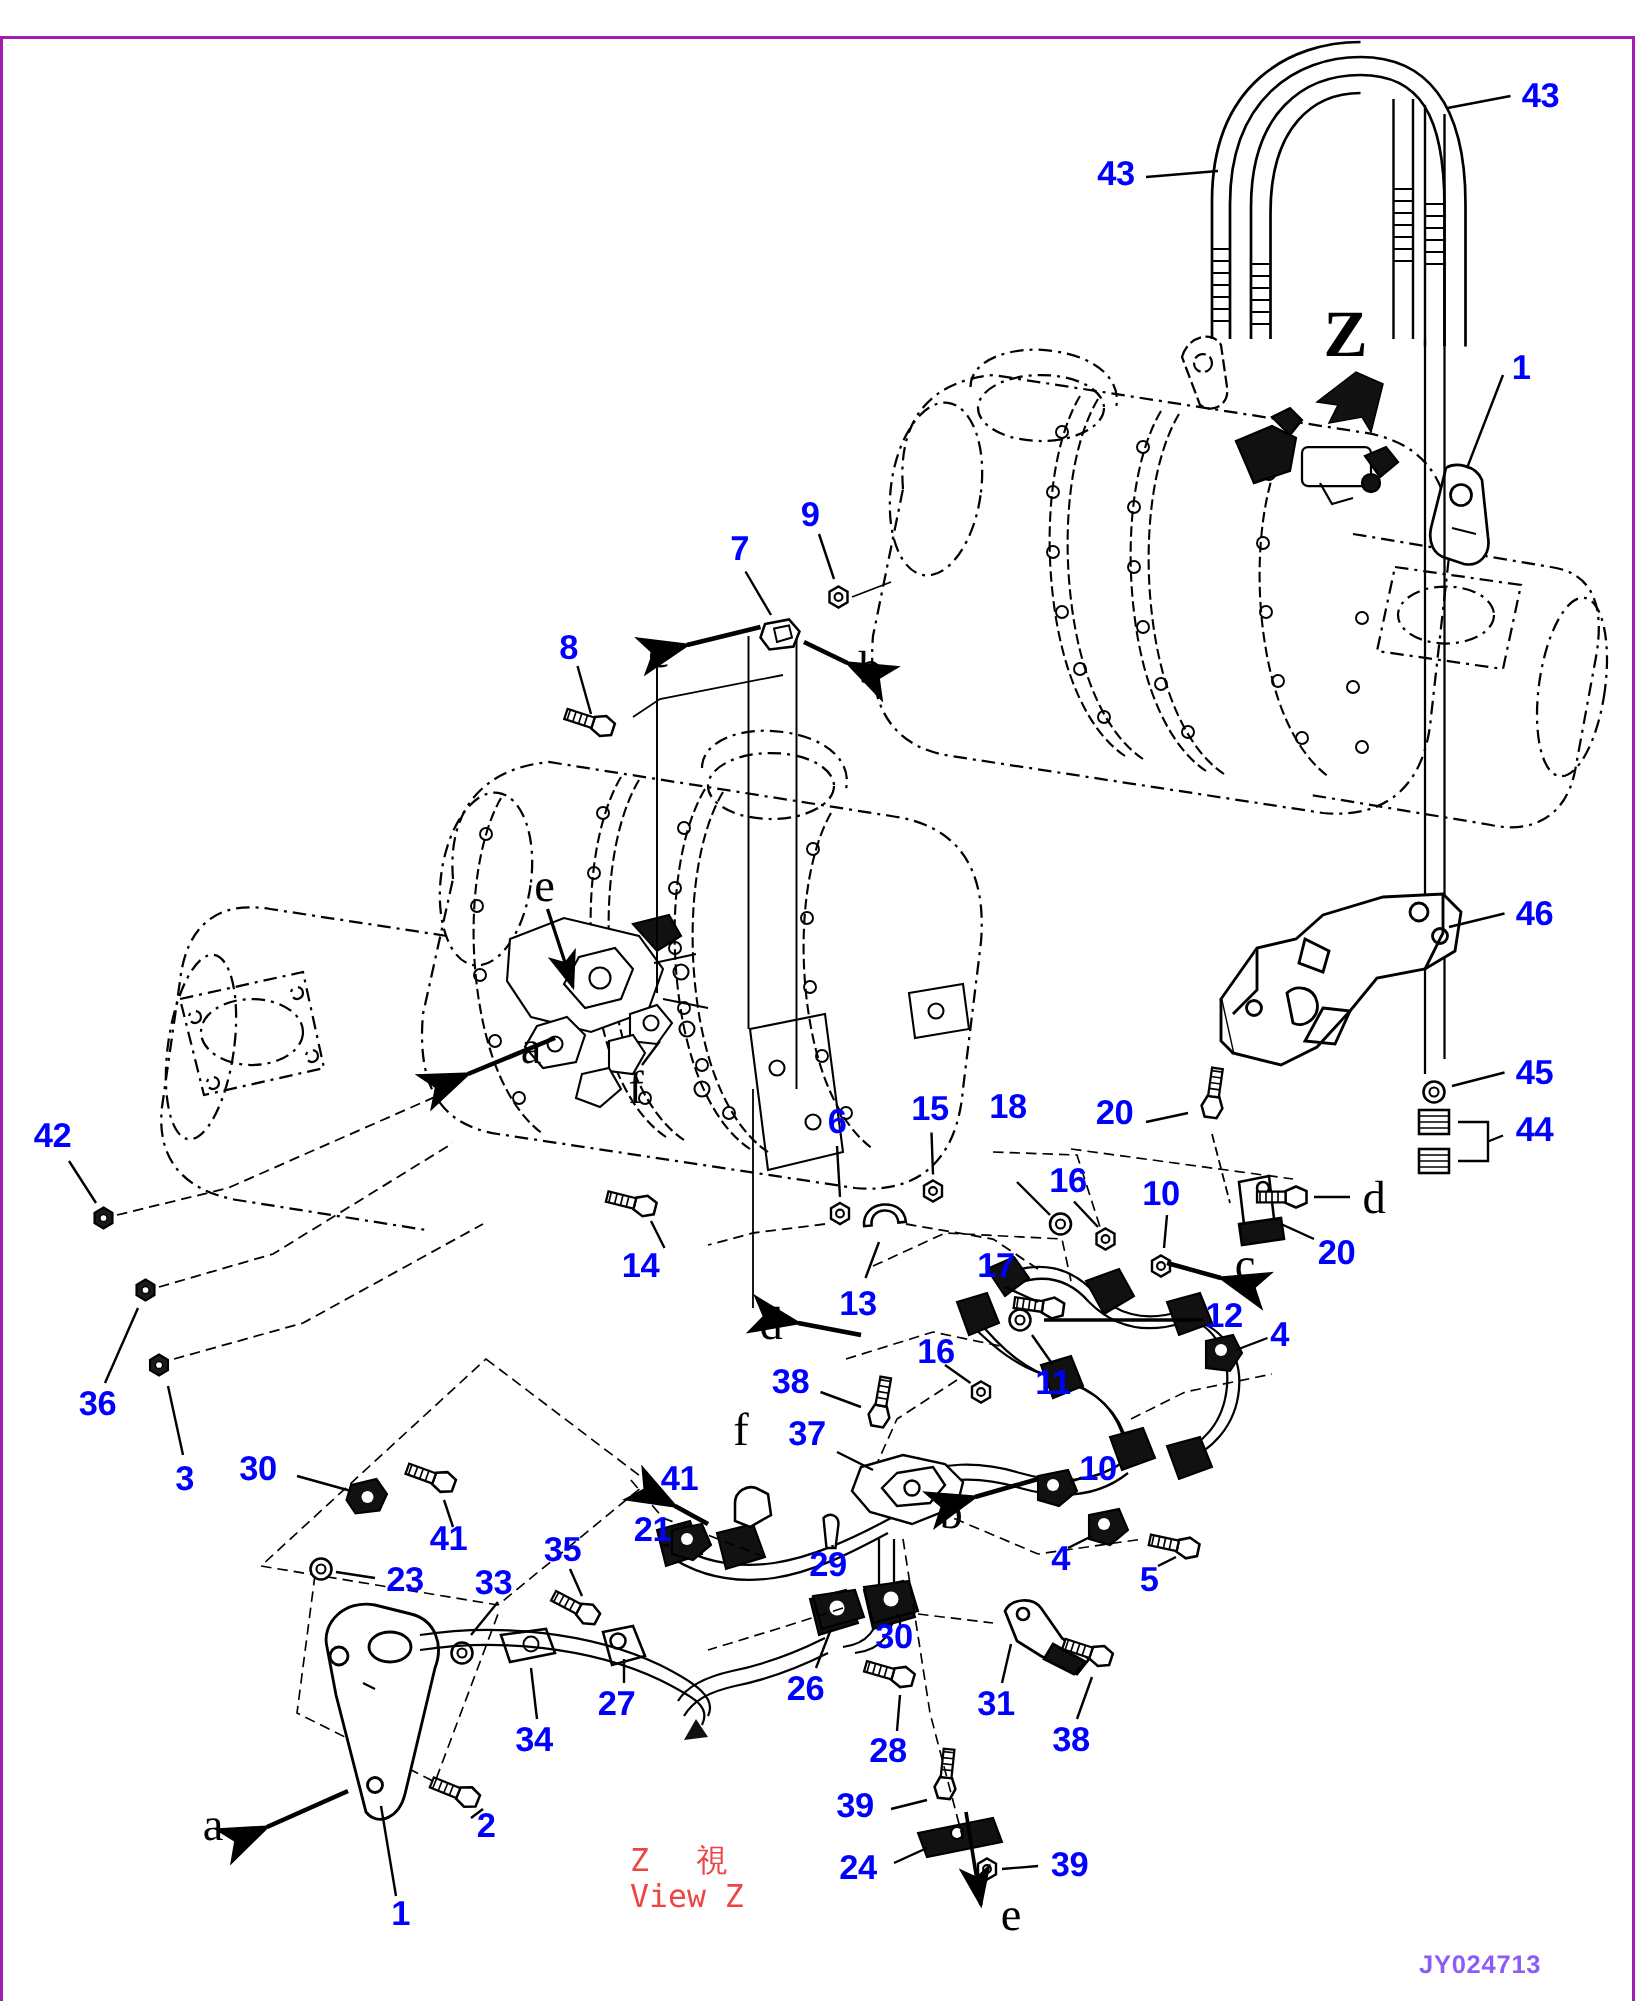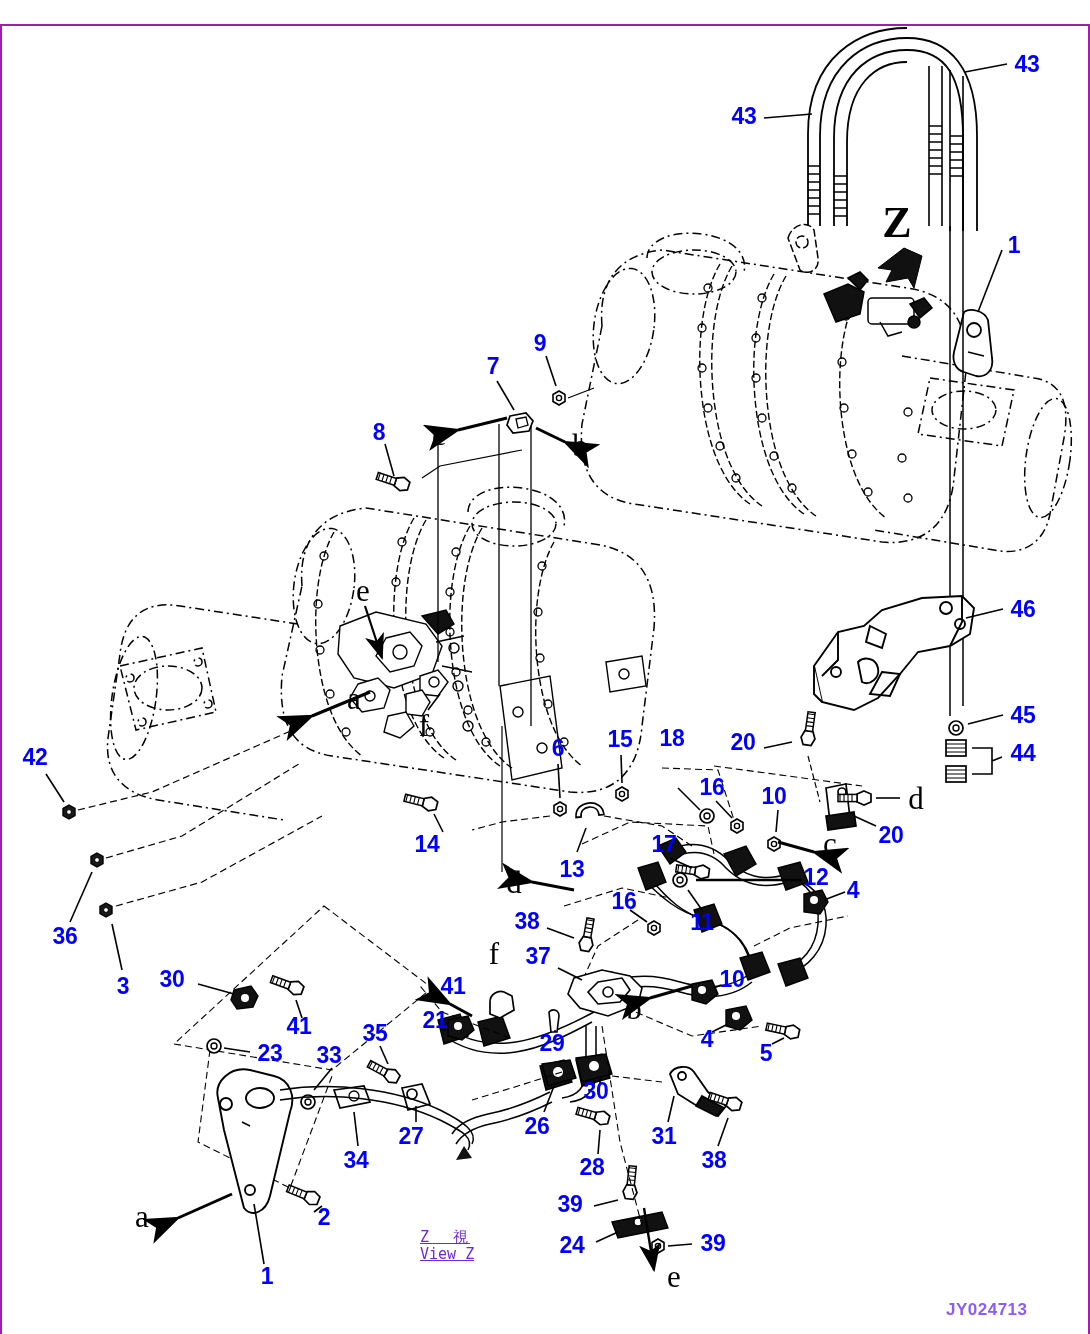--- a/index.html
+++ b/index.html
@@ -53,27 +53,26 @@
   }
   .refletter.big {
     font-size: 44px;
     font-weight: bold;
   }
   
   #view-label {
     position: absolute;
     left: 418px;
     top: 1203px;
-    color: #6d28d9;
+    color: #ef4444;
     font-family: "DejaVu Sans Mono", monospace;
-    font-size: 15px;
+    font-size: 21px;
     line-height: 1.12;
     white-space: pre;
     user-select: none;
-    text-decoration: underline;
   }
   #view-label .jp { letter-spacing: 2px; }
   
   #drawing-number {
     position: absolute;
     left: 944px;
     top: 1274px;
     color: #8b5cf6;
     font-family: "Liberation Sans", sans-serif;
     font-weight: bold;

